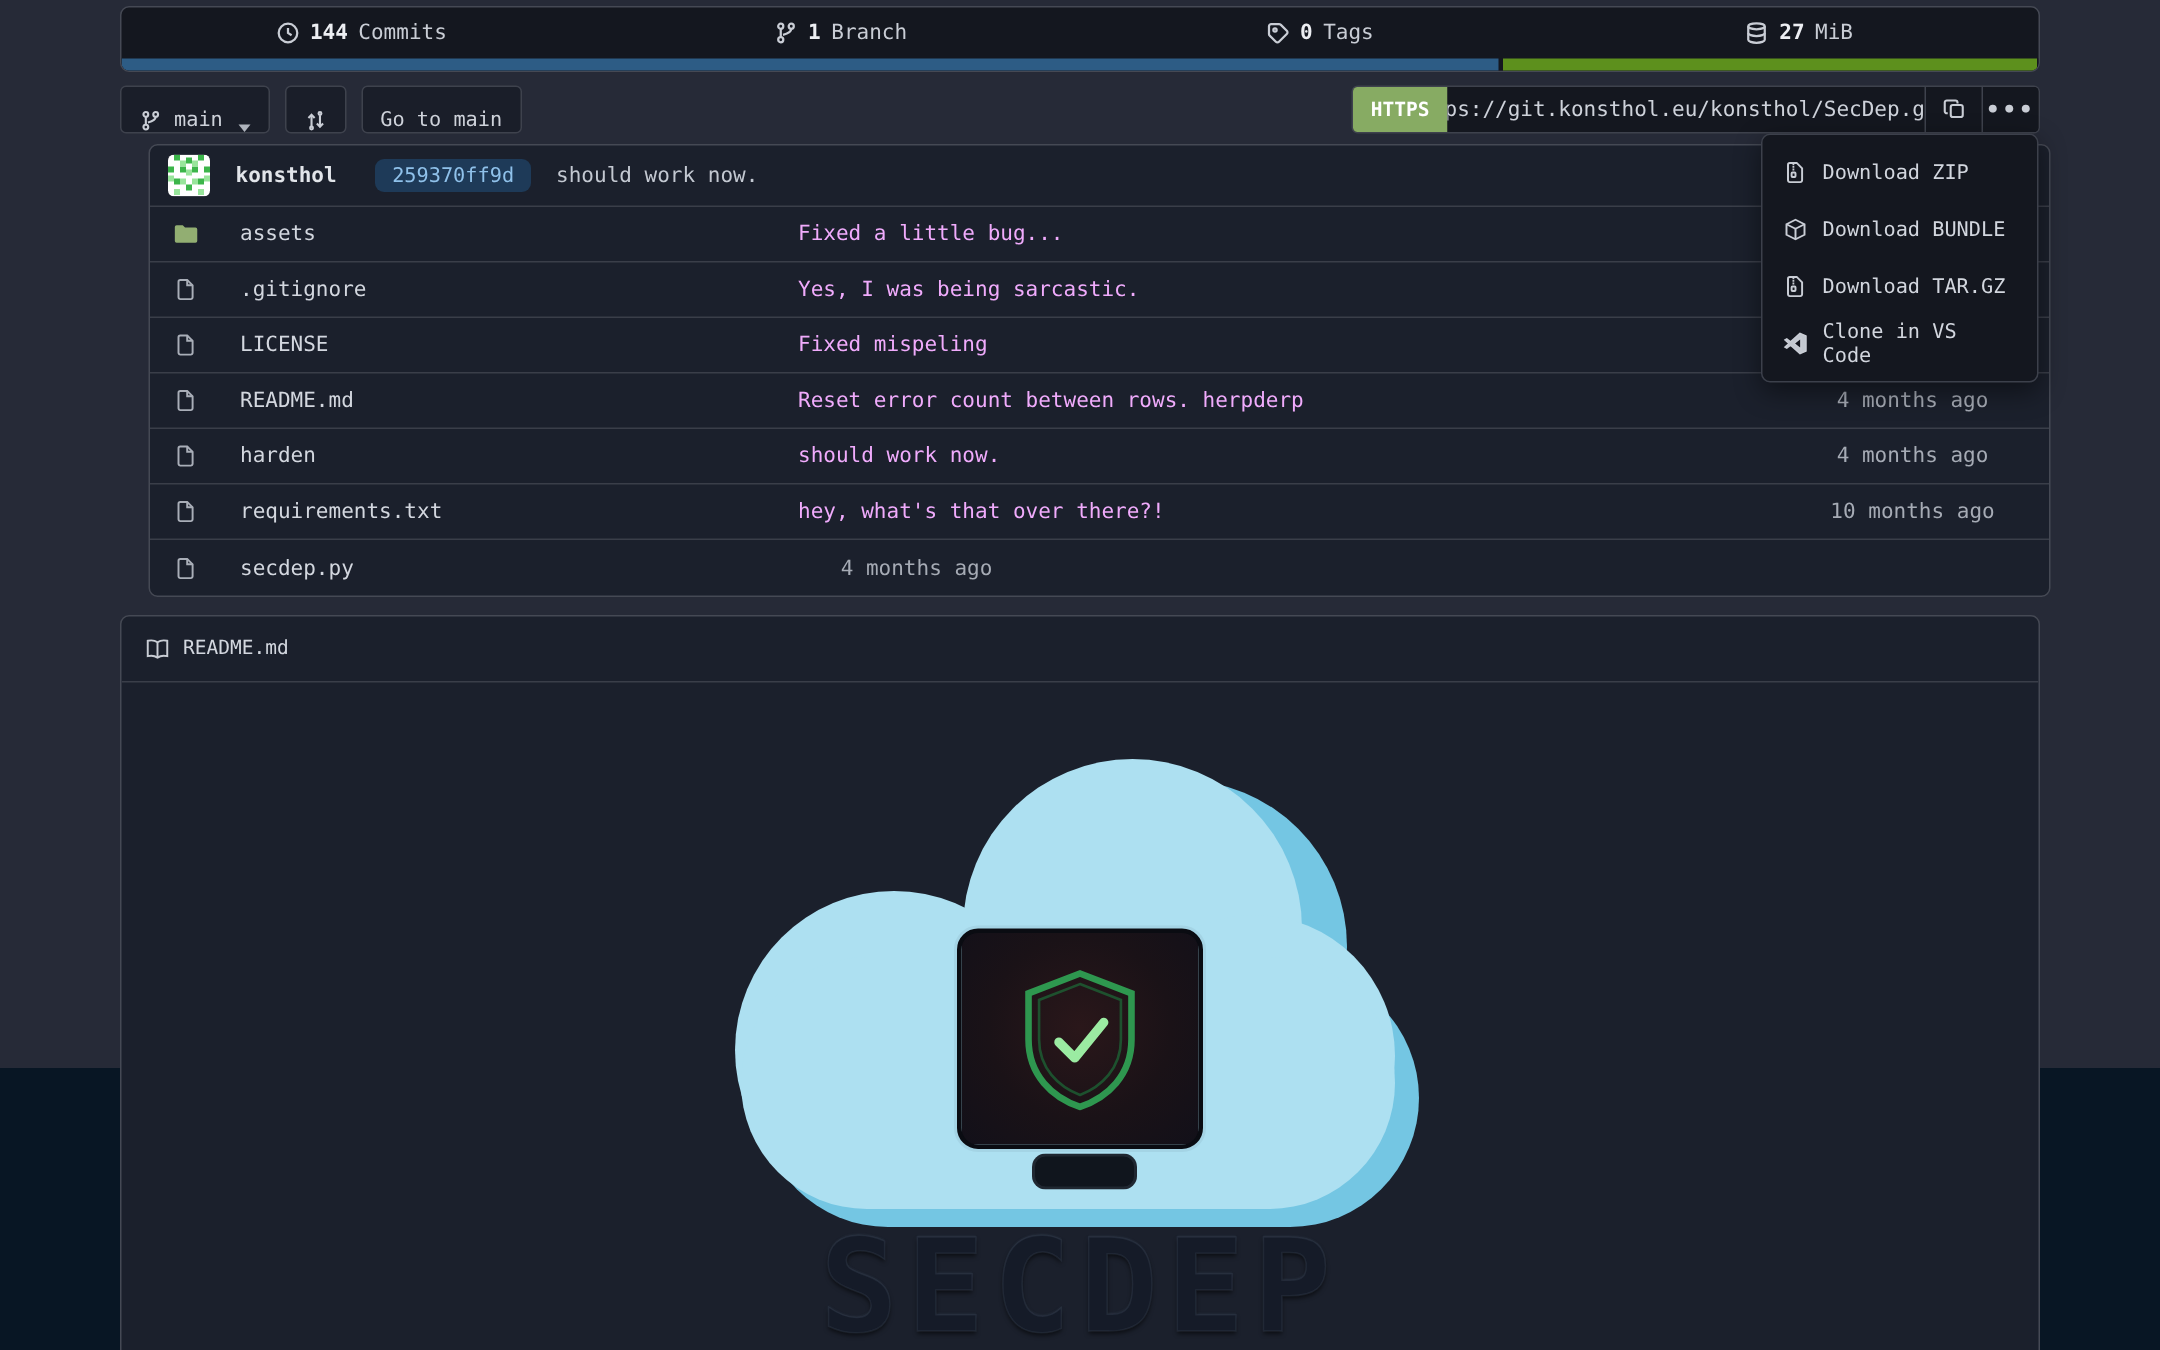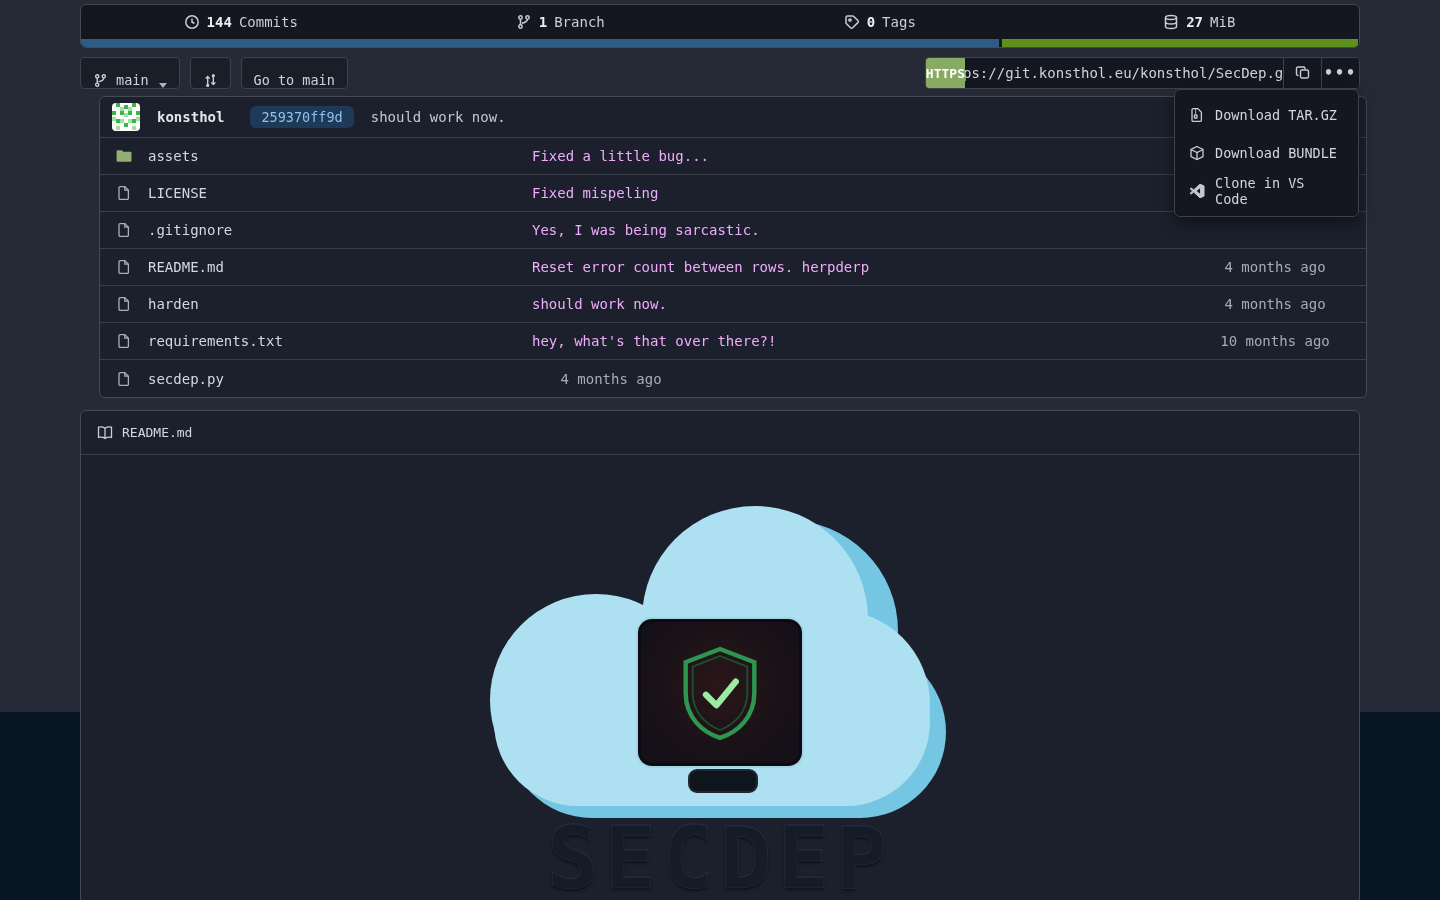--- a/index.html
+++ b/index.html
@@ -28,21 +28,21 @@
     display:flex; align-items:center; }
   .btn { height:32px; display:flex; align-items:flex-end; gap:8px; padding:0 12px;
     background:#1a1e29; border:1px solid #3e424d; border-radius:4px;
     color:#ced2da; font-size:13.5px; cursor:pointer; }
   .btn svg { width:15px; height:15px; stroke:#c9cdd5; }
   .btn + .btn { margin-left:10px; }
   .caret { width:0; height:0; border-left:4px solid transparent; border-right:4px solid transparent;
     border-top:5px solid #aeb3bc; margin-left:2px; }
   .clone-group { margin-left:auto; display:flex; align-items:stretch; height:32px;
     border:1px solid #3e424d; border-radius:4px; overflow:hidden; background:#14171f; }
-  .https-btn { display:flex; align-items:center; padding:0 0; background:#87ab63;
+  .https-btn { display:flex; align-items:center; padding:0 12px; background:#87ab63;
     color:#ffffff; font-weight:bold; font-size:13px; cursor:pointer; }
   .url-box { width:318px; display:flex; align-items:center; overflow:hidden; background:#14171f; }
   .url-box span { white-space:nowrap; color:#ced2da; font-size:14px; margin-left:-2px; }
   .icon-btn { width:38px; display:flex; align-items:center; justify-content:center;
     border-left:1px solid #3e424d; cursor:pointer; background:#14171f; }
   .icon-btn svg { width:16px; height:16px; stroke:#c9cdd5; }
   .dots { color:#c9cdd5; font-weight:bold; letter-spacing:2px; font-size:15px; }
 
   
   .file-table { position:absolute; left:0; top:96px; width:1268px;
@@ -50,21 +50,21 @@
   .commit-row { height:41px; display:flex; align-items:center; padding:0 12px;
     border-bottom:1px solid #3a3e49; }
   .avatar { width:28px; height:28px; border-radius:4px; overflow:hidden; flex:none; cursor:pointer; }
   .commit-author { font-weight:bold; color:#e2e5ea; margin-left:17px; cursor:pointer; }
   .hash-badge { margin-left:26px; background:#1e3a58; color:#8fc1ea; border-radius:6px;
     padding:3px 11px; font-size:13.5px; cursor:pointer; }
   .commit-msg { margin-left:17px; color:#c3c8d1; }
   .file-row { height:37px; display:flex; align-items:center; position:relative;
     border-bottom:1px solid #3a3e49; }
   .file-row:last-child { border-bottom:none; }
-  .file-cell { display:flex; align-items:center; gap:16px; padding-left:16px; width:432px; flex:none; }
+  .file-cell { display:flex; align-items:center; gap:28px; padding-left:16px; width:432px; flex:none; }
   .file-cell svg { width:16px; height:16px; flex:none; }
   .file-name { color:#d3d7df; cursor:pointer; }
   .row-msg { color:#f0abfc; flex:1; cursor:pointer; }
   .row-age { color:#a6abb5; padding-right:12px; text-align:center; width:170px; flex:none; }
 
   
   .menu { position:absolute; left:1174px; top:89px; width:185px;
     background:#14171f; border:1px solid #3c404b; border-radius:6px;
     box-shadow:0 6px 18px rgba(0,0,0,.45); padding:6px 0; z-index:10; }
   .menu-item { height:38px; display:flex; align-items:center; gap:10px; padding:0 14px;
@@ -237,35 +237,35 @@
         <span class="row-msg">Fixed a little bug...</span>
         <span class="row-age"></span>
       </div>
 
       <div class="file-row">
         <div class="file-cell">
           <svg viewBox="0 0 16 16" fill="none" stroke="#a9aeb8" stroke-width="1.3">
               <path d="M4.2 1.6h4.6l3.6 3.6v8a1.2 1.2 0 0 1-1.2 1.2H4.2A1.2 1.2 0 0 1 3 13.2V2.8a1.2 1.2 0 0 1 1.2-1.2Z"></path>
               <path d="M8.8 1.6v3.6h3.6"></path>
             </svg>
+          <span class="file-name">.gitignore</span>
+        </div>
+        <span class="row-msg">Yes, I was being sarcastic.</span>
+        <span class="row-age"></span>
+      </div>
+
+      <div class="file-row">
+        <div class="file-cell">
+          <svg viewBox="0 0 16 16" fill="none" stroke="#a9aeb8" stroke-width="1.3">
+              <path d="M4.2 1.6h4.6l3.6 3.6v8a1.2 1.2 0 0 1-1.2 1.2H4.2A1.2 1.2 0 0 1 3 13.2V2.8a1.2 1.2 0 0 1 1.2-1.2Z"></path>
+              <path d="M8.8 1.6v3.6h3.6"></path>
+            </svg>
           <span class="file-name">LICENSE</span>
         </div>
         <span class="row-msg">Fixed mispeling</span>
-        <span class="row-age"></span>
-      </div>
-
-      <div class="file-row">
-        <div class="file-cell">
-          <svg viewBox="0 0 16 16" fill="none" stroke="#a9aeb8" stroke-width="1.3">
-              <path d="M4.2 1.6h4.6l3.6 3.6v8a1.2 1.2 0 0 1-1.2 1.2H4.2A1.2 1.2 0 0 1 3 13.2V2.8a1.2 1.2 0 0 1 1.2-1.2Z"></path>
-              <path d="M8.8 1.6v3.6h3.6"></path>
-            </svg>
-          <span class="file-name">.gitignore</span>
-        </div>
-        <span class="row-msg">Yes, I was being sarcastic.</span>
         <span class="row-age"></span>
       </div>
 
       <div class="file-row">
         <div class="file-cell">
           <svg viewBox="0 0 16 16" fill="none" stroke="#a9aeb8" stroke-width="1.3">
               <path d="M4.2 1.6h4.6l3.6 3.6v8a1.2 1.2 0 0 1-1.2 1.2H4.2A1.2 1.2 0 0 1 3 13.2V2.8a1.2 1.2 0 0 1 1.2-1.2Z"></path>
               <path d="M8.8 1.6v3.6h3.6"></path>
             </svg>
           <span class="file-name">README.md</span>
@@ -344,30 +344,38 @@
 
   </div>
 
   <div class="menu">
     <div class="menu-item">
       <svg viewBox="0 0 16 16" fill="none" stroke-width="1.3">
           <path d="M4.2 1.6h4.6l3.6 3.6v8a1.2 1.2 0 0 1-1.2 1.2H4.2A1.2 1.2 0 0 1 3 13.2V2.8a1.2 1.2 0 0 1 1.2-1.2Z"></path>
           <path d="M6 2.4h1.2M6 4.2h1.2M6 6h1.2"></path>
           <rect x="5.4" y="8" width="2.6" height="3" rx="0.6"></rect>
         </svg>
-      <span>Download TAR.GZ</span>
+      <span>Download ZIP</span>
     </div>
     <div class="menu-item">
       <svg viewBox="0 0 16 16" fill="none" stroke-width="1.3">
           <path d="M8 1.5 14 4.5v7L8 14.5 2 11.5v-7Z"></path>
           <path d="M2 4.5l6 3 6-3"></path>
           <path d="M8 7.5v7"></path>
         </svg>
       <span>Download BUNDLE</span>
     </div>
     <div class="menu-item">
+      <svg viewBox="0 0 16 16" fill="none" stroke-width="1.3">
+          <path d="M4.2 1.6h4.6l3.6 3.6v8a1.2 1.2 0 0 1-1.2 1.2H4.2A1.2 1.2 0 0 1 3 13.2V2.8a1.2 1.2 0 0 1 1.2-1.2Z"></path>
+          <path d="M6 2.4h1.2M6 4.2h1.2M6 6h1.2"></path>
+          <rect x="5.4" y="8" width="2.6" height="3" rx="0.6"></rect>
+        </svg>
+      <span>Download TAR.GZ</span>
+    </div>
+    <div class="menu-item">
       <svg viewBox="0 0 16 16" fill="#c3c8d0" stroke="none">
           <path d="M11 1.2 4.7 6.9 2.2 5 1 5.6 3.6 8 1 10.4l1.2.6 2.5-1.9L11 14.8l4-1.8V3L11 1.2Zm.6 3.1v7.4L7 8l4.6-3.7Z"></path>
         </svg>
       <span>Clone in VS Code</span>
     </div>
   </div>
 </div>
 
 </body></html>

